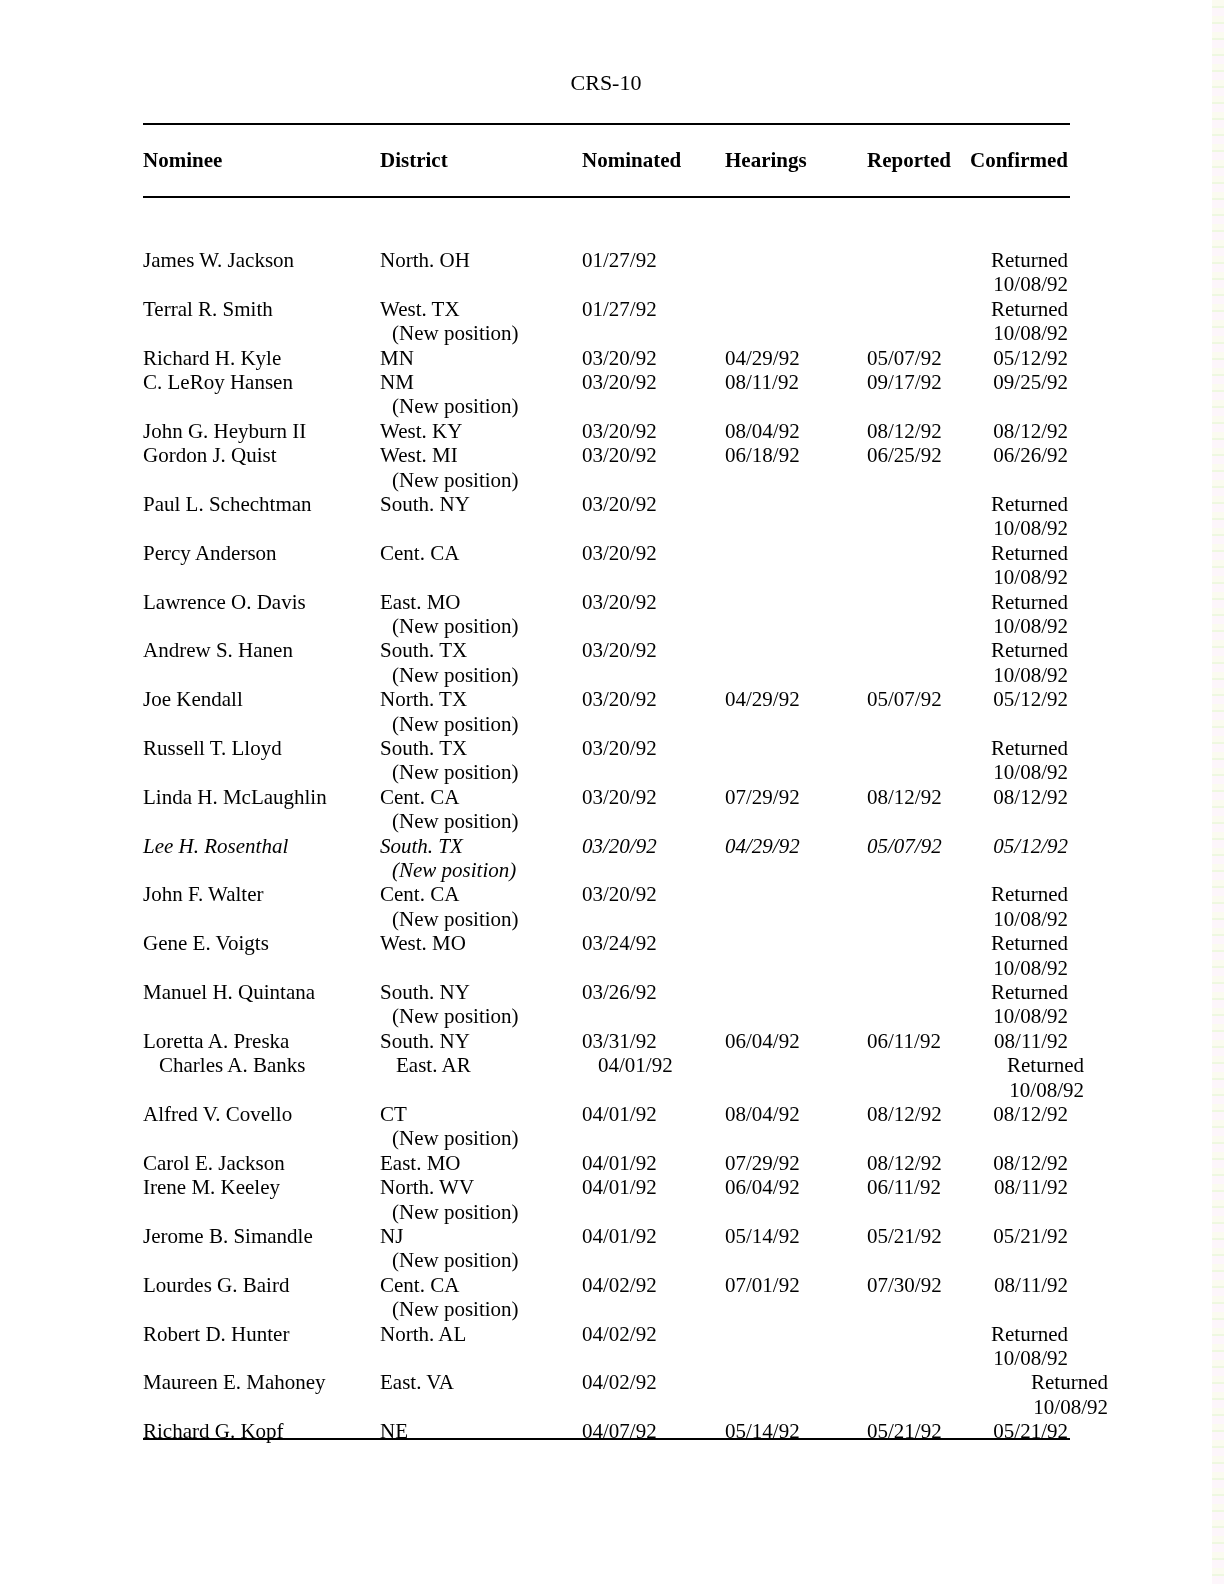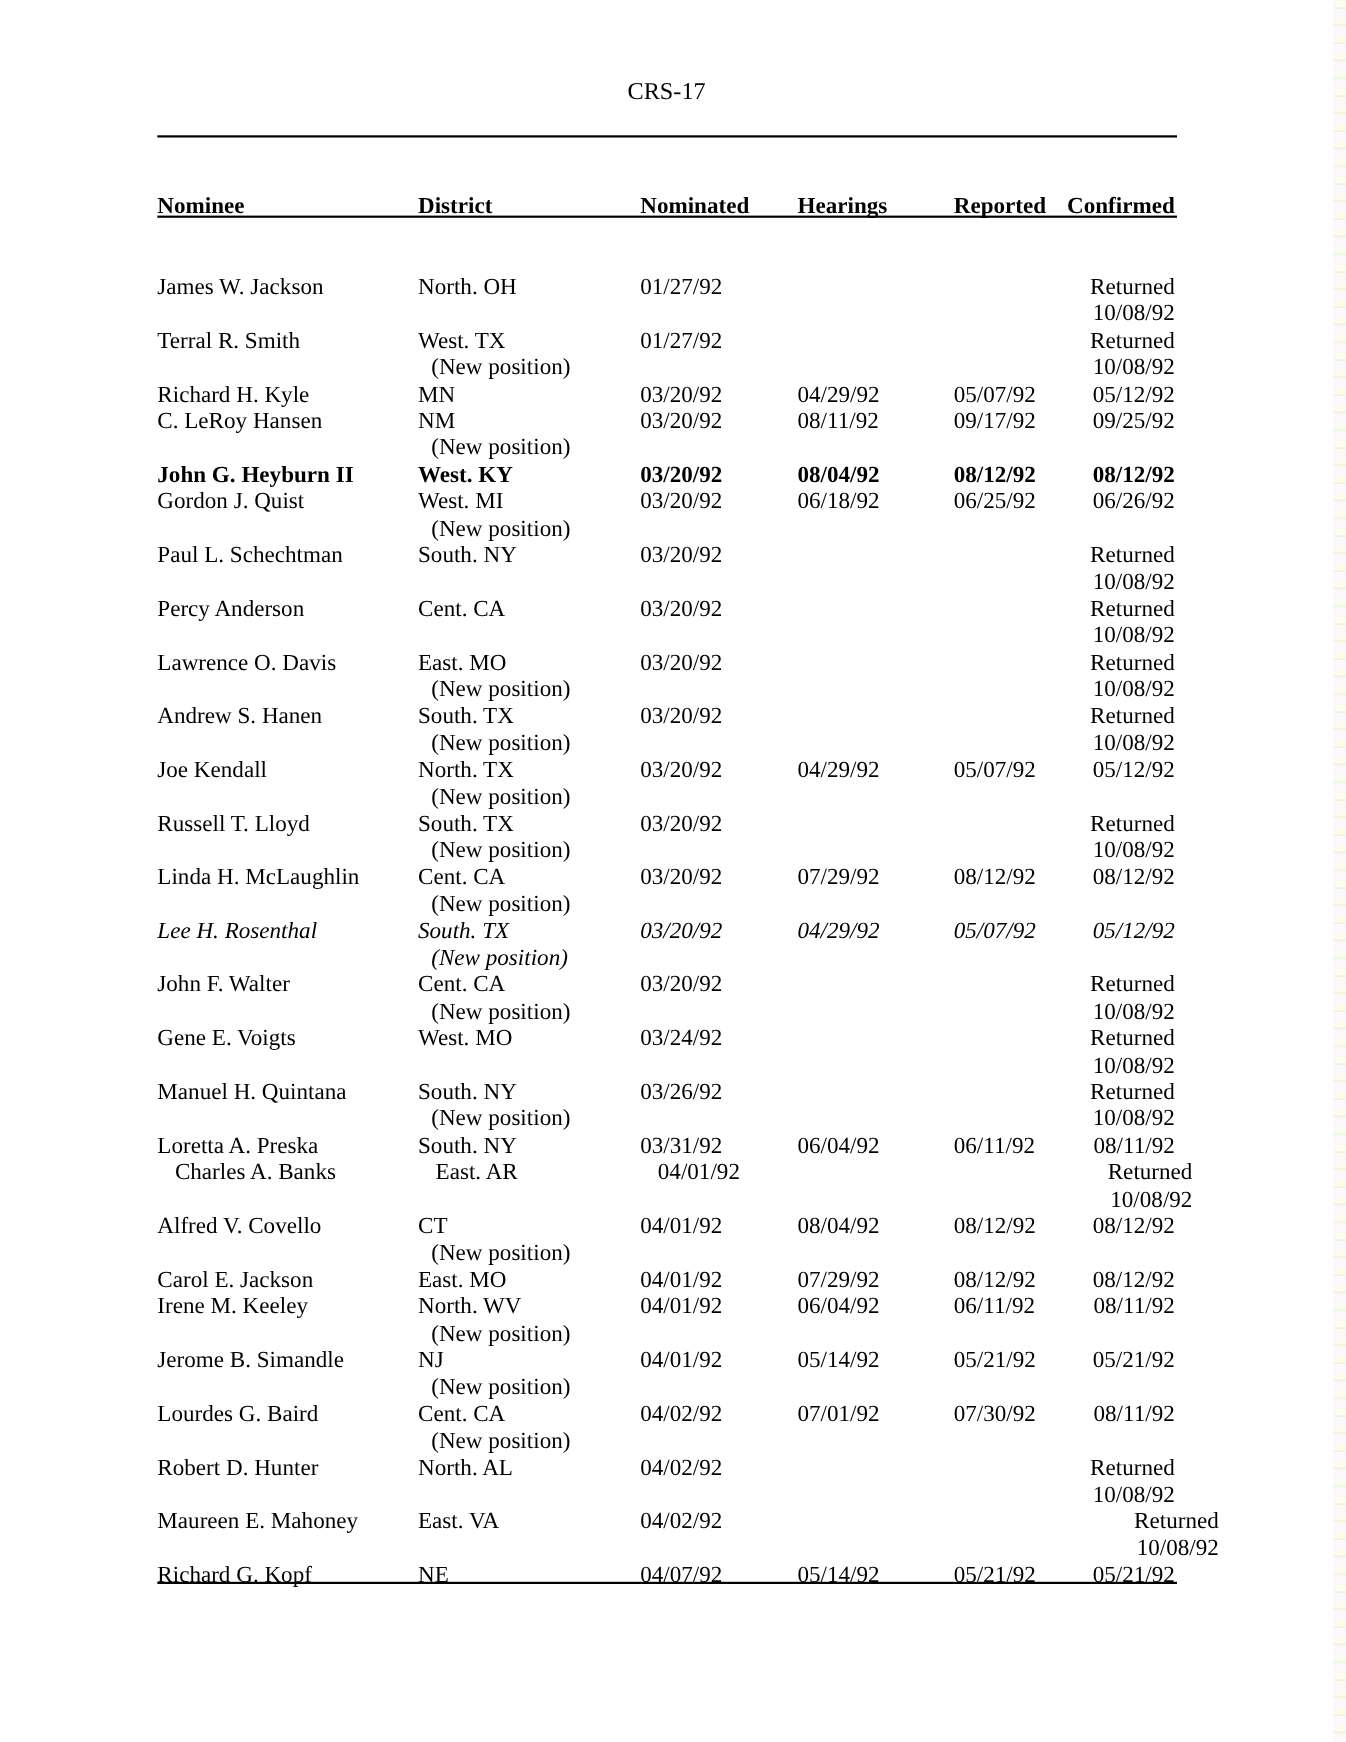--- a/index.html
+++ b/index.html
@@ -14,40 +14,40 @@
     }
     .page-header {
       position: absolute; top: 70px; left: 0; width: 1212px; text-align: center;
       font-size: 22px;
     }
     .rule { position: absolute; left: 143px; width: 927px; height: 2px; background: #000; }
     .rule.top { top: 123px; }
     .rule.mid { top: 196px; }
     .rule.bottom { top: 1438px; }
     .col-head {
-      position: absolute; top: 148px; font-weight: bold; font-size: 21px; white-space: nowrap; margin-top: 27px;
+      position: absolute; top: 148px; font-weight: bold; font-size: 21px; white-space: nowrap;
     }
     .rows { position: absolute; top: 221px; left: 0; width: 1224px; }
     .row { position: relative; width: 1224px; }
     .cell { position: absolute; top: 0; font-size: 21px; line-height: 24.4px; white-space: nowrap; }
     .c-name { left: 143px; }
     .c-district { left: 380px; }
     .c-nom { left: 582px; }
     .c-hear { left: 725px; }
     .c-rep { left: 867px; }
     .c-conf { right: 156px; text-align: right; }
     .sub { display: block; padding-left: 12px; }
     .line { display: block; }
   </style>
 </head>
 <body>
 
 <div class="edge-strip"></div>
 
-<div class="page-header">CRS-17</div>
+<div class="page-header">CRS-10</div>
 
 <div class="rule top"></div>
 
 <div class="col-head" style="left:143px;">Nominee</div>
 <div class="col-head" style="left:380px;">District</div>
 <div class="col-head" style="left:582px;">Nominated</div>
 <div class="col-head" style="left:725px;">Hearings</div>
 <div class="col-head" style="left:867px;">Reported</div>
 <div class="col-head" style="right:156px;">Confirmed</div>
 
@@ -131,21 +131,21 @@
       <div class="cell c-hear">
         <span class="line">08/11/92</span>
       </div>
       <div class="cell c-rep">
         <span class="line">09/17/92</span>
       </div>
       <div class="cell c-conf">
         <span class="line">09/25/92</span>
       </div>
     </div>
-    <div class="row" style="height: 24.4px; font-weight: bold;">
+    <div class="row" style="height: 24.4px;">
       <div class="cell c-name">
         <span class="line">John G. Heyburn II</span>
       </div>
       <div class="cell c-district">
         <span class="line">West. KY</span>
       </div>
       <div class="cell c-nom">
         <span class="line">03/20/92</span>
       </div>
       <div class="cell c-hear">

